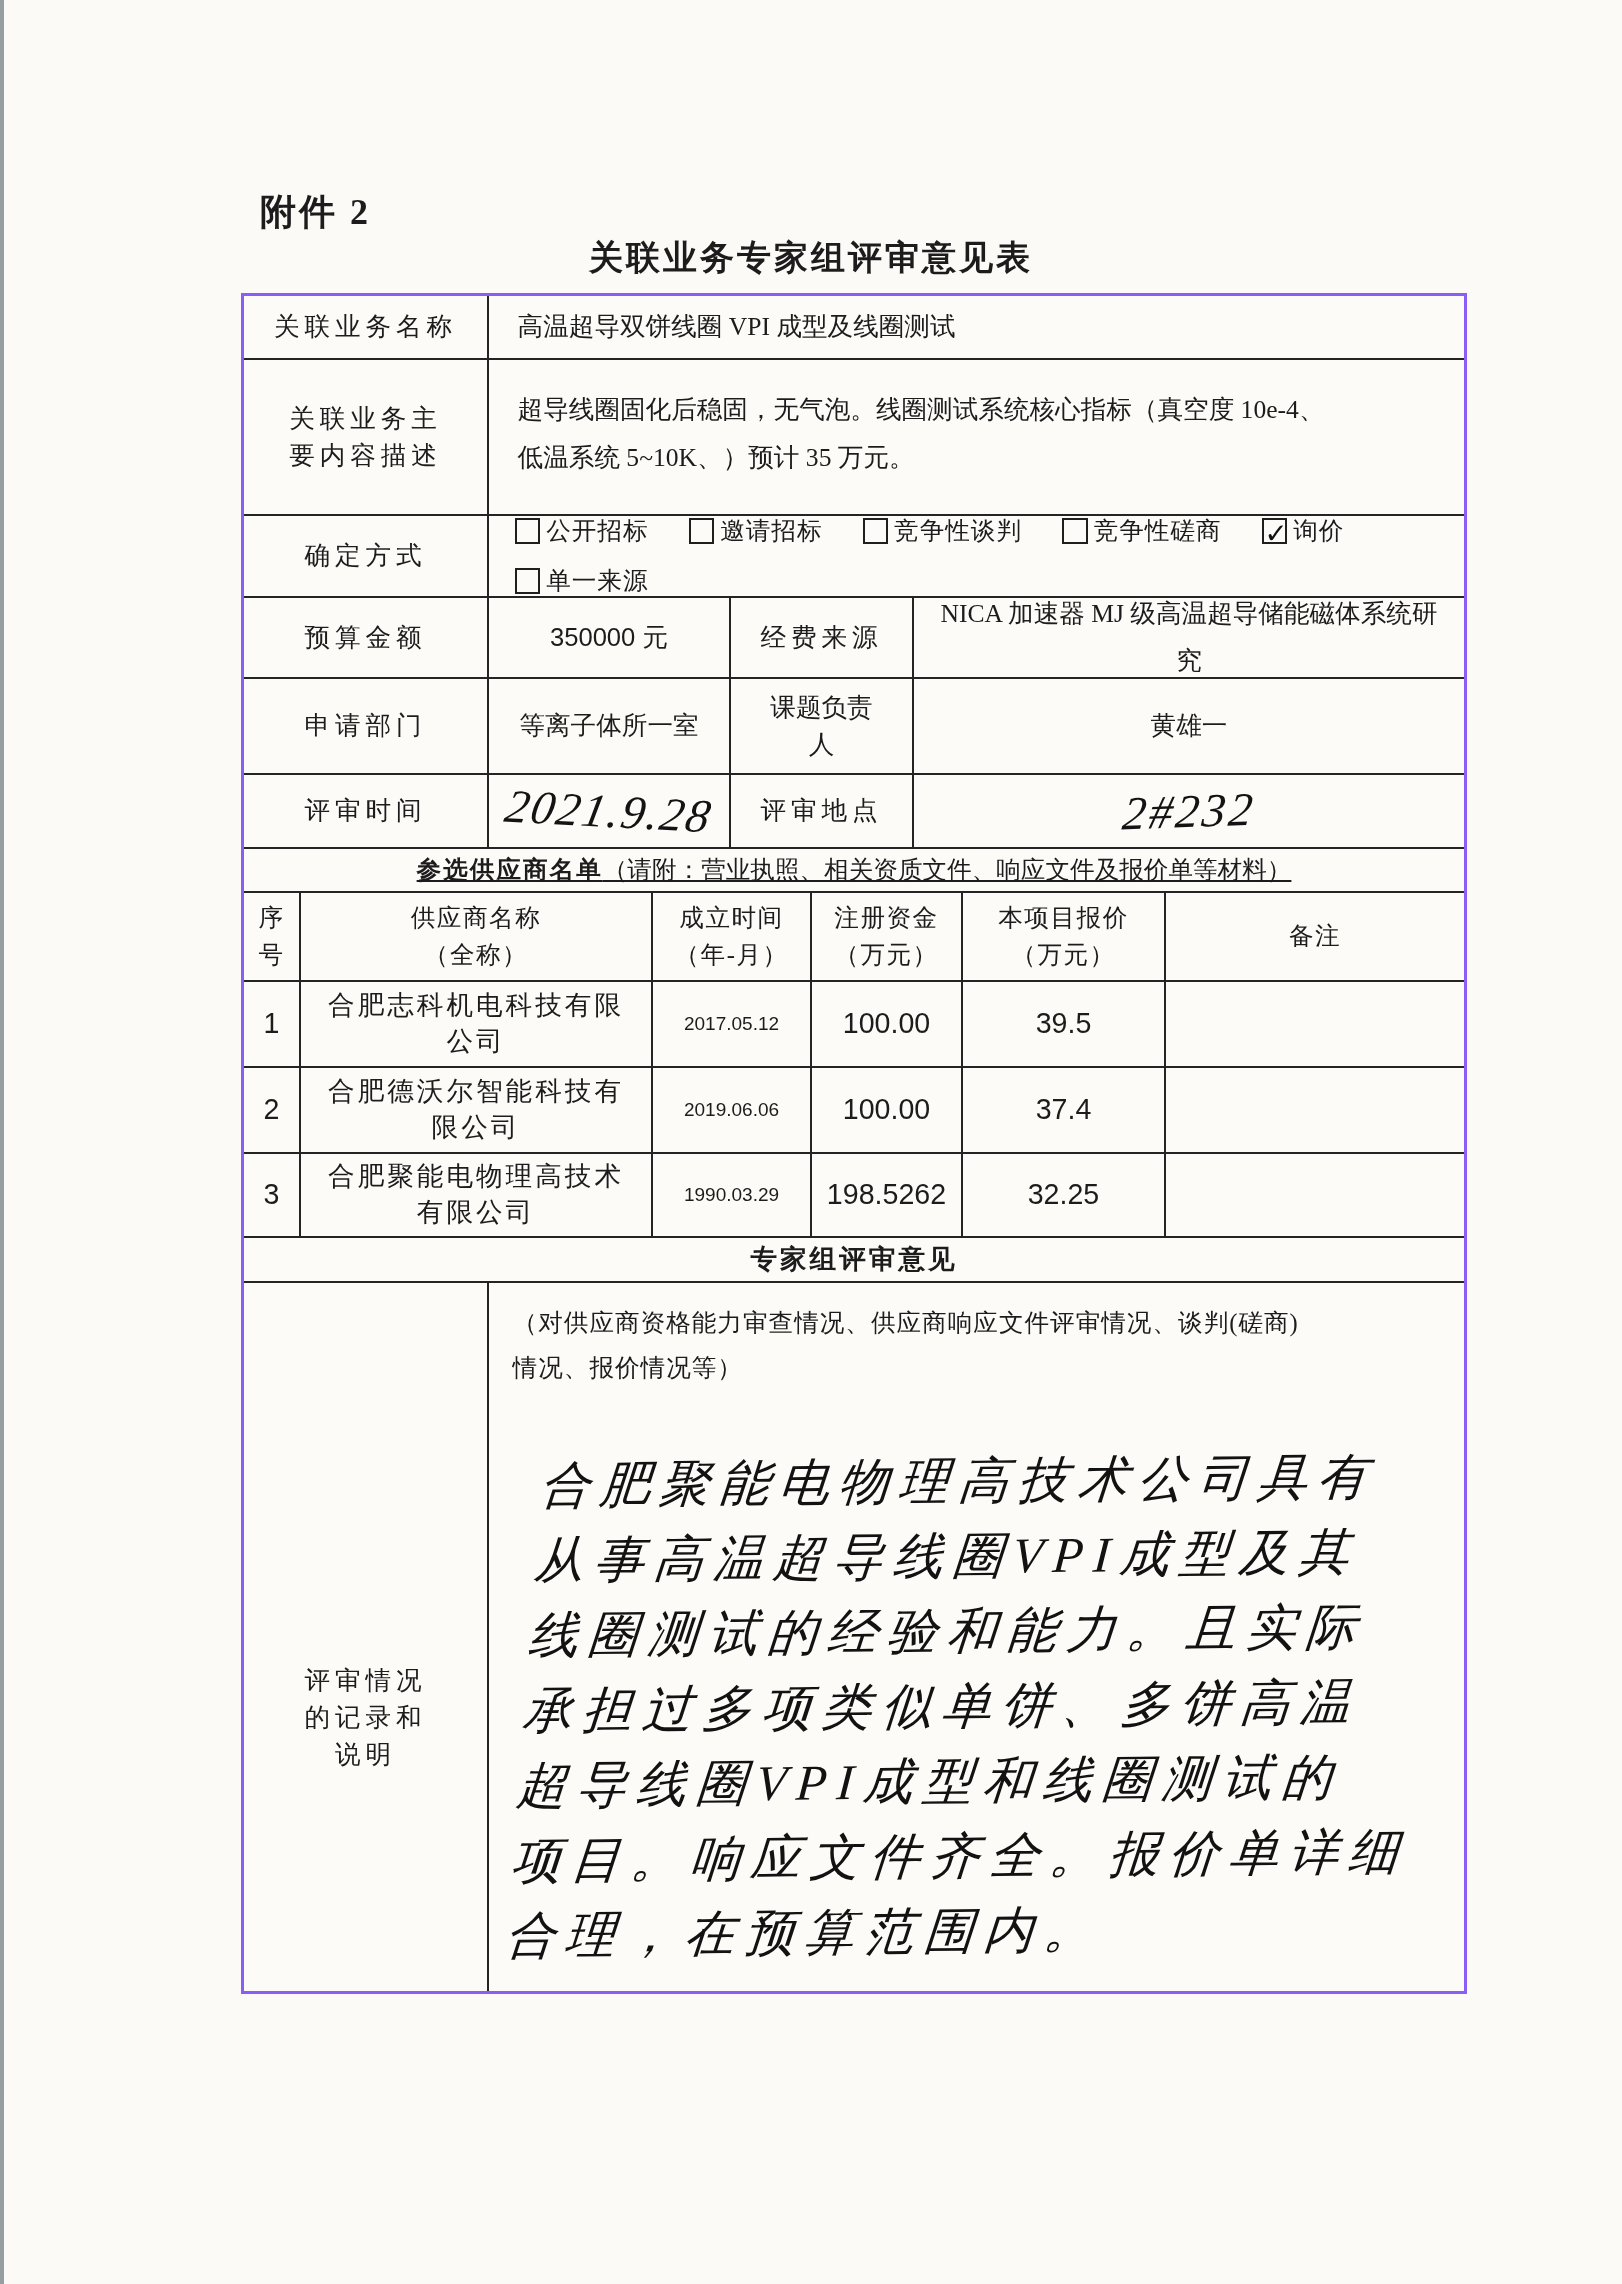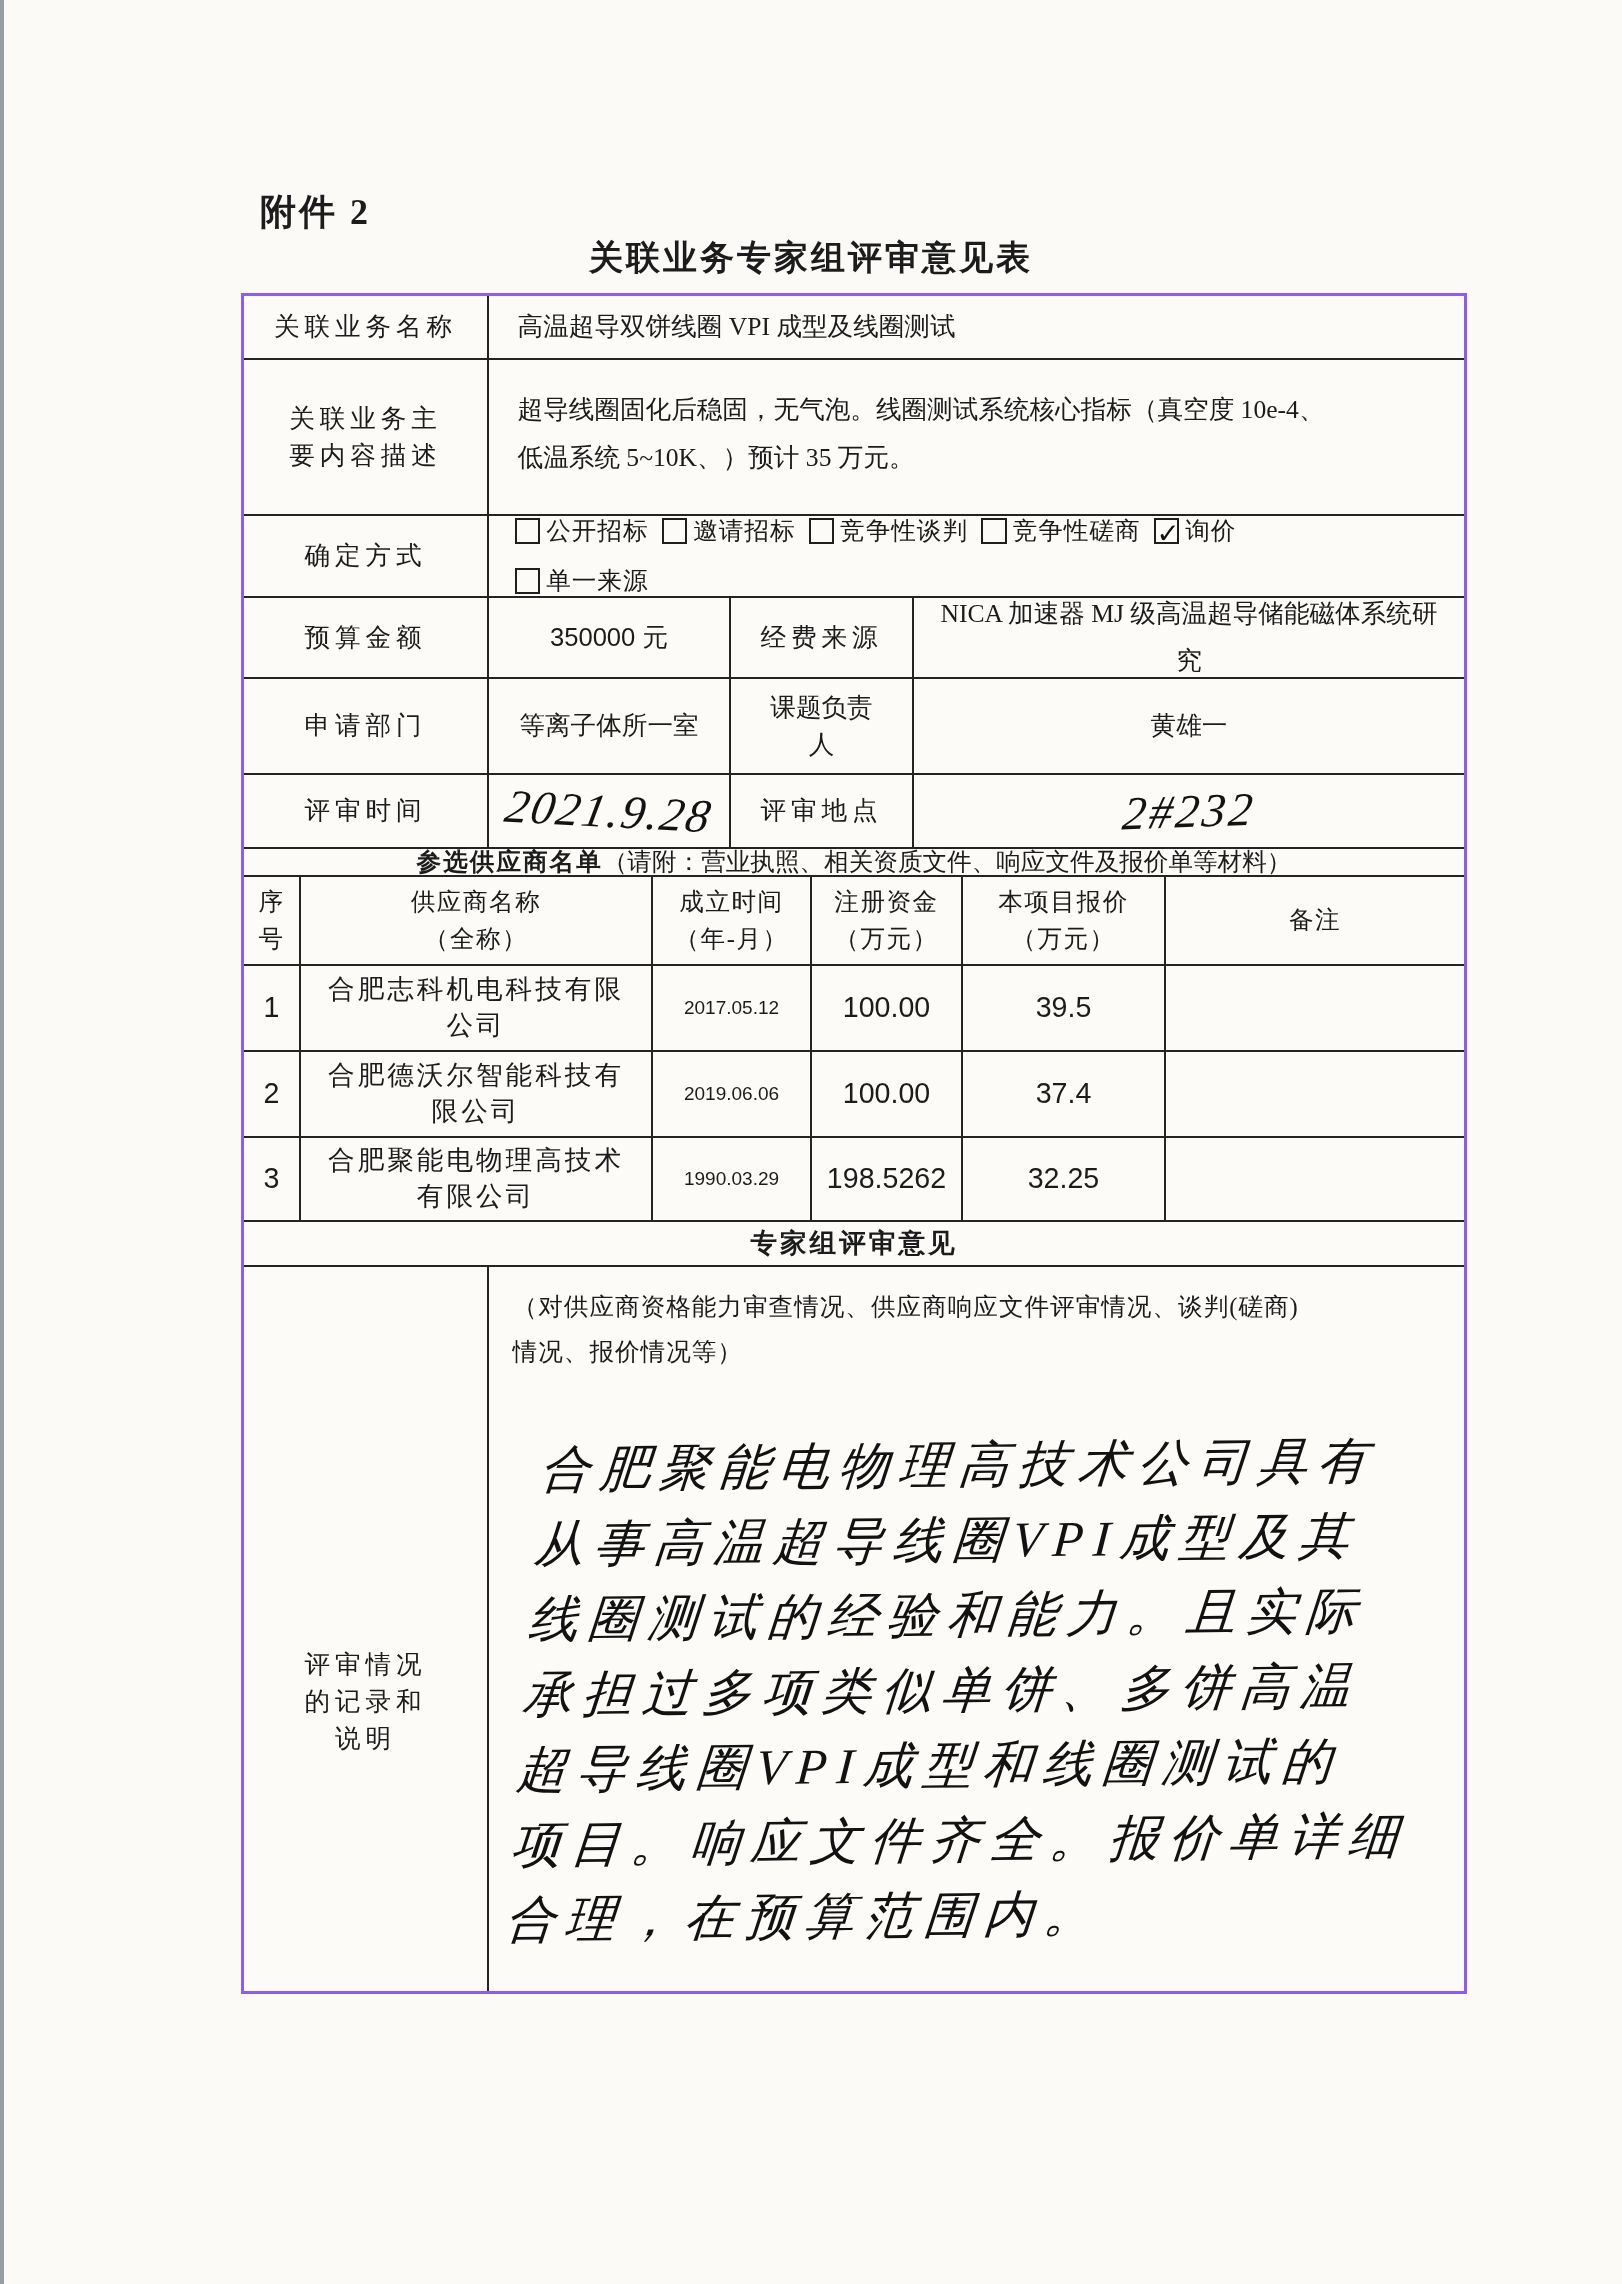--- a/index.html
+++ b/index.html
@@ -42,35 +42,35 @@
   .c:last-child{border-right:none;}
   .label{letter-spacing:4.9px;}
   .vleft{justify-content:flex-start;text-align:left;padding-left:28.6px;border-radius:28px;}
   .w500{flex:0 0 245px;}
   .w491{flex:0 0 242px;}
   .w372{flex:0 0 183px;}
   .grow{flex:1 1 auto;}
   
   .h131{height:64px;} .h324{height:156px;} .h166{height:82px;}
   .h164{height:81px;} .h152{height:96px;} .h151{height:74px;}
-  .h90{height:28px;}  .h180{height:89px;} .h175{height:86px;}
+  .h90{height:44px;text-decoration:underline;}  .h180{height:89px;} .h175{height:86px;}
   .h174{height:86px;} .h170{height:84px;} .h91{height:45px;}
   .wrap340{width:167px;display:inline-block;}
   .wrap225{width:111px;display:inline-block;}
   .wrap280{width:138px;display:inline-block;}
   .desc{
     flex-direction:column;align-items:flex-start;justify-content:flex-start;
     padding:25.6px 19.7px 0 28.6px;text-align:left;line-height:1.9;
   }
   
   .methods{
     flex-direction:column;align-items:flex-start;justify-content:center;
     padding-left:25.6px;gap:13.8px;
   }
-  .optline{display:flex;gap:13px;align-items:center;}
+  .optline{display:flex;gap:40px;align-items:center;}
   .opt{display:inline-flex;align-items:center;gap:5.9px;font-size:24.6px;letter-spacing:1px;}
   .box{
     width:21.7px;height:21.7px;border:2px solid #1f1f1f;display:inline-block;
     position:relative;flex:0 0 auto;box-sizing:content-box;background:#fcfbf8;
   }
   .box.checked::after{
     content:"\2713";
     position:absolute;left:1px;top:-6.9px;
     font-size:27.6px;font-weight:700;color:#111;
     font-family:"DejaVu Sans",sans-serif;

